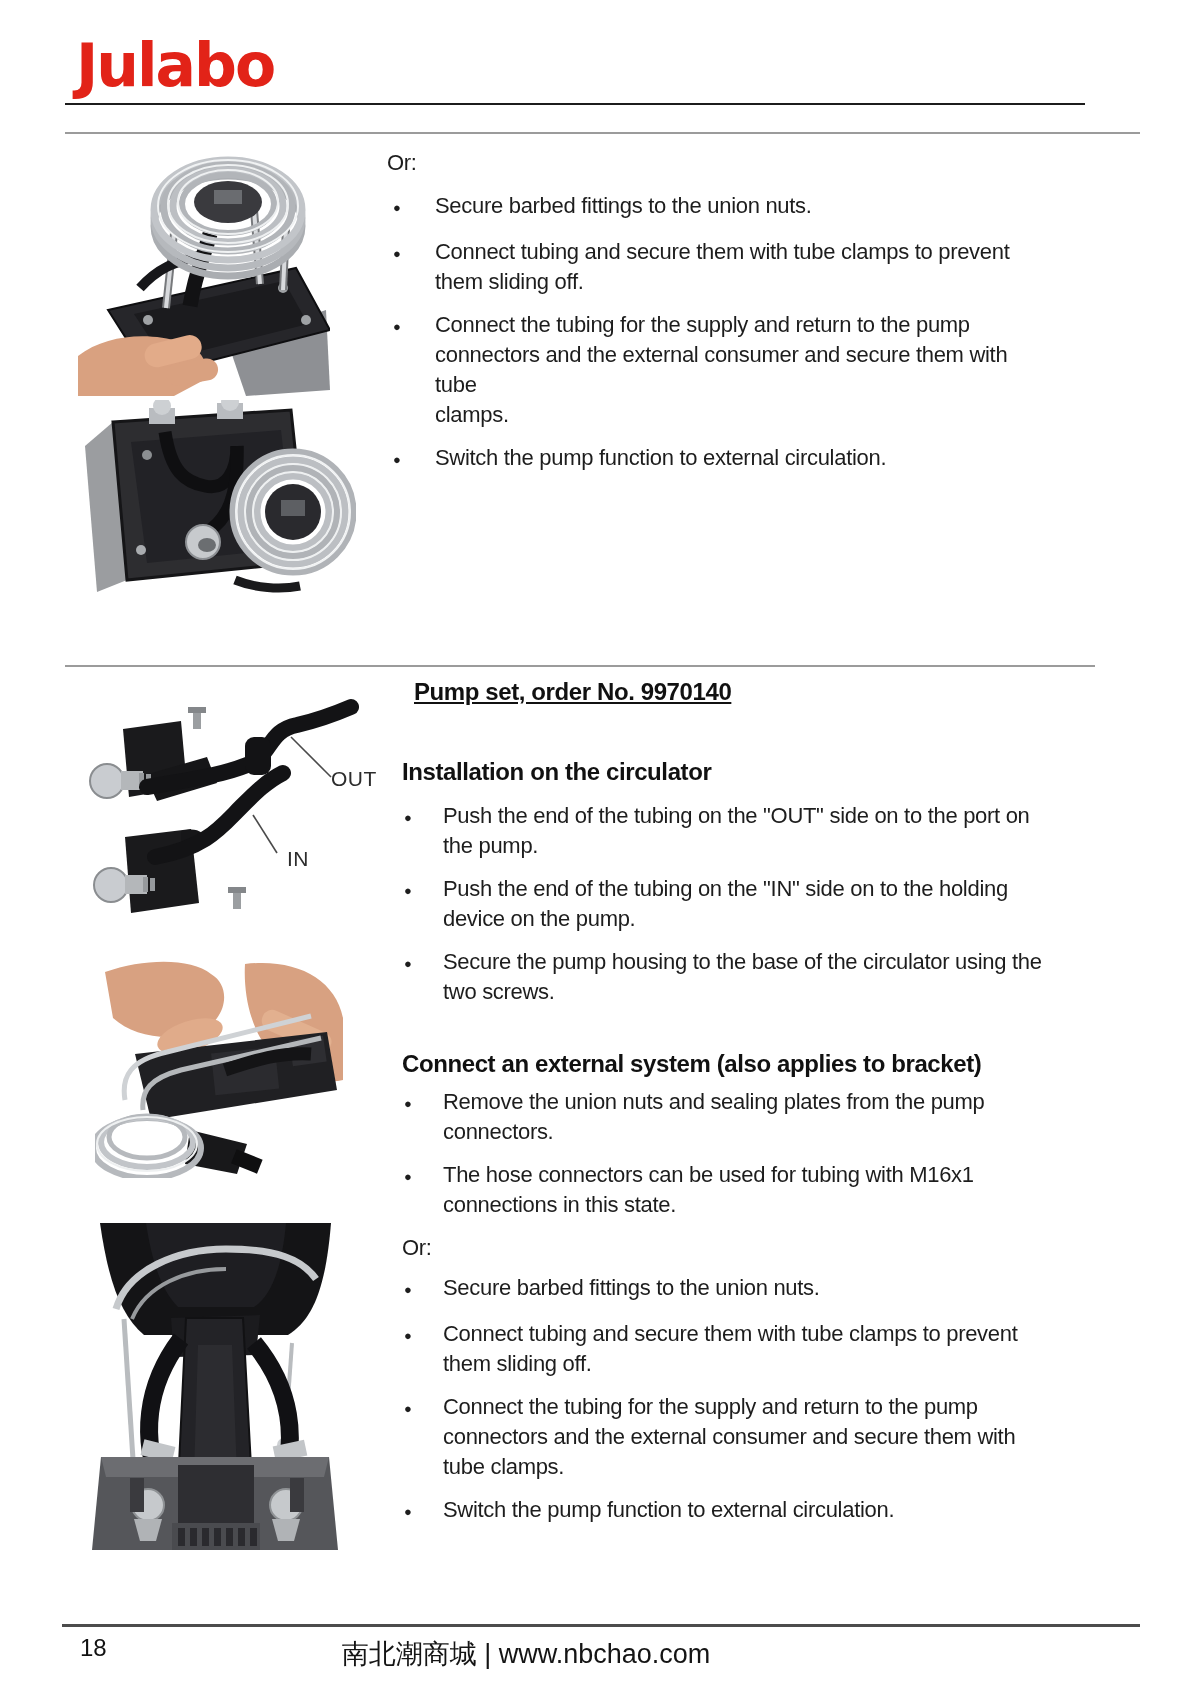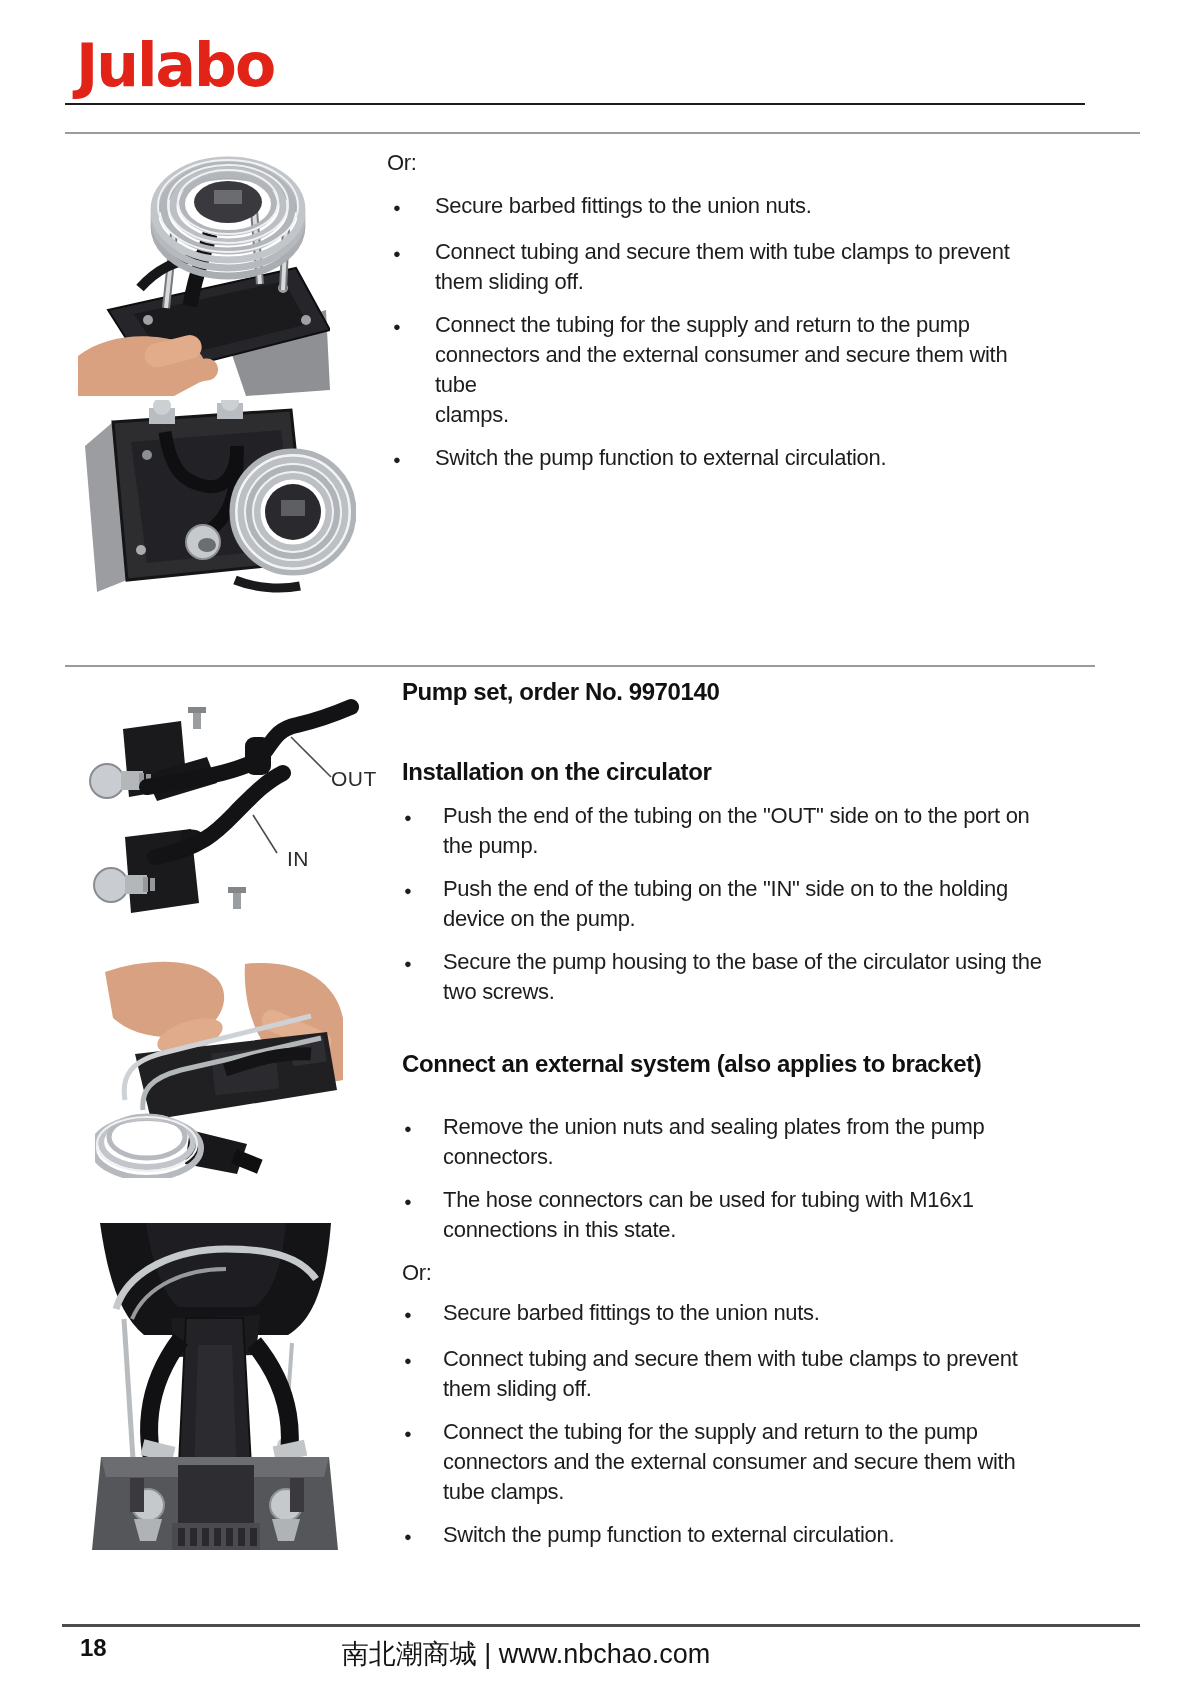--- a/index.html
+++ b/index.html
@@ -15,36 +15,36 @@
   }
   .rule-dark{left:65px;top:103px;width:1020px;height:2px;background:#1c1c1c;}
   .rule-gray-top{left:65px;top:132px;width:1075px;height:2px;background:#9b9b9b;}
   .rule-gray-mid{left:65px;top:665px;width:1030px;height:2px;background:#9b9b9b;}
   .rule-footer{left:62px;top:1624px;width:1078px;height:3px;background:#4c4c4c;}
   
   .col{position:absolute;font-size:22px;line-height:30px;letter-spacing:-0.3px;color:#1d1d1d;}
   .col1{left:387px;top:148px;width:640px;}
   .col2{left:402px;top:678px;width:640px;}
   .h-bold{font-size:24px;font-weight:700;line-height:28px;letter-spacing:-0.4px;color:#111;}
-  .h1{margin:0 0 52px 0;}
+  .h1{margin:0 0 52px 12px;text-decoration:underline;}
   .h2{margin:2px 0 15px 0;}
-  .h3{margin:43px 0 34px 0;}
+  .h3{margin:43px 0 9px 0;}
   .plain{margin:0 0 13px 0;}
   .or2{margin:9px 0 10px 0;}
   .bullet{display:flex;margin:0 0 13px 0;}
   .col1 .dot{width:42px;padding-left:6px;flex:none;}
   .col2 .dot{width:39px;padding-left:2px;flex:none;}
   .dot::before{content:"\25CF";font-size:13px;position:relative;top:-1px;}
   .lines{white-space:pre-line;}
   
   .photo{position:absolute;overflow:hidden;}
   .photo svg{display:block;width:100%;height:100%;}
   .ph-label{position:absolute;font-size:21px;letter-spacing:0.5px;color:#2c2c2c;}
   
-  .pageno{left:80px;top:1634px;font-size:24px;font-weight:700;color:#111;}
+  .pageno{left:80px;top:1634px;font-size:24px;font-weight:400;color:#111;}
   .footer-site{left:0;top:1636px;width:1052px;text-align:center;font-size:27px;color:#141414;}
 </style>
 </head>
 <body>
 
 <div class="abs logo">Julabo</div>
 <div class="abs rule-dark"></div>
 <div class="abs rule-gray-top"></div>
 
 <div class="photo" style="left:78px;top:138px;width:252px;height:258px;">

